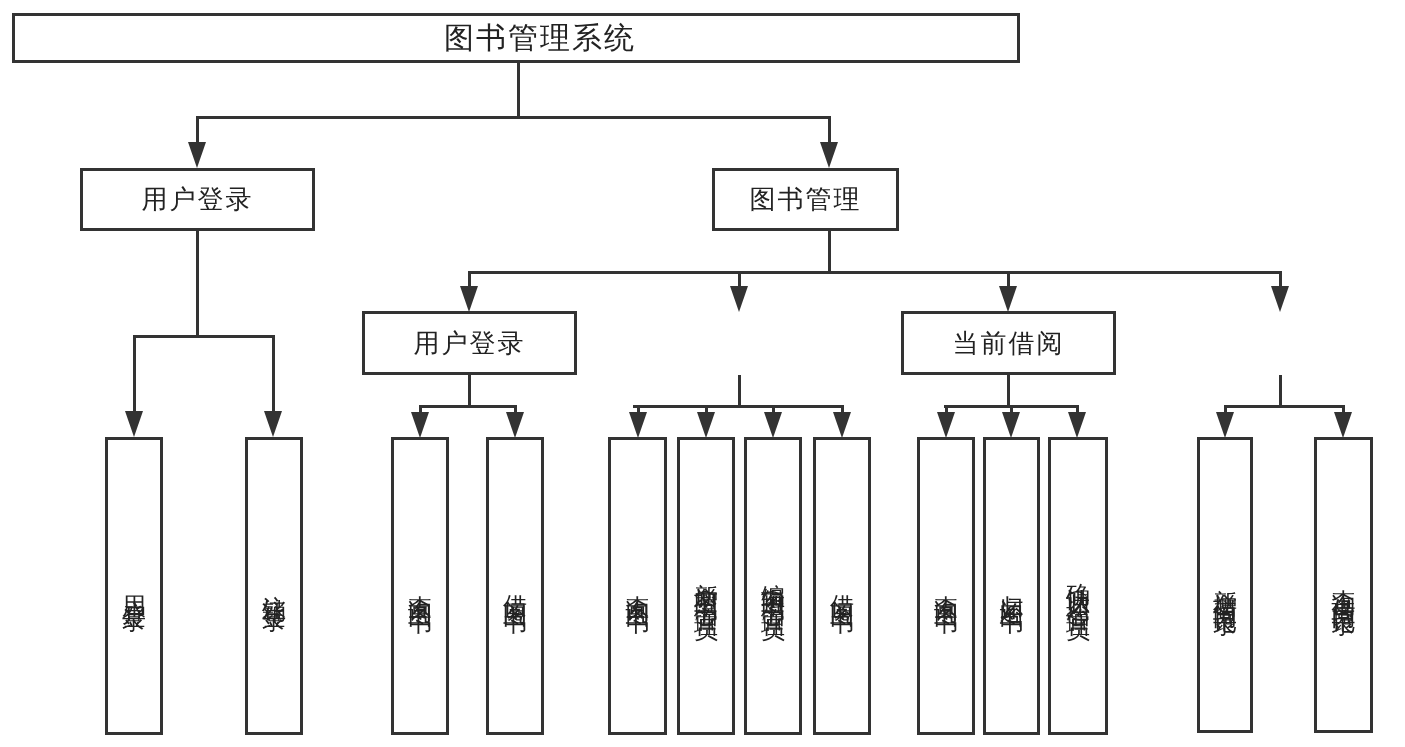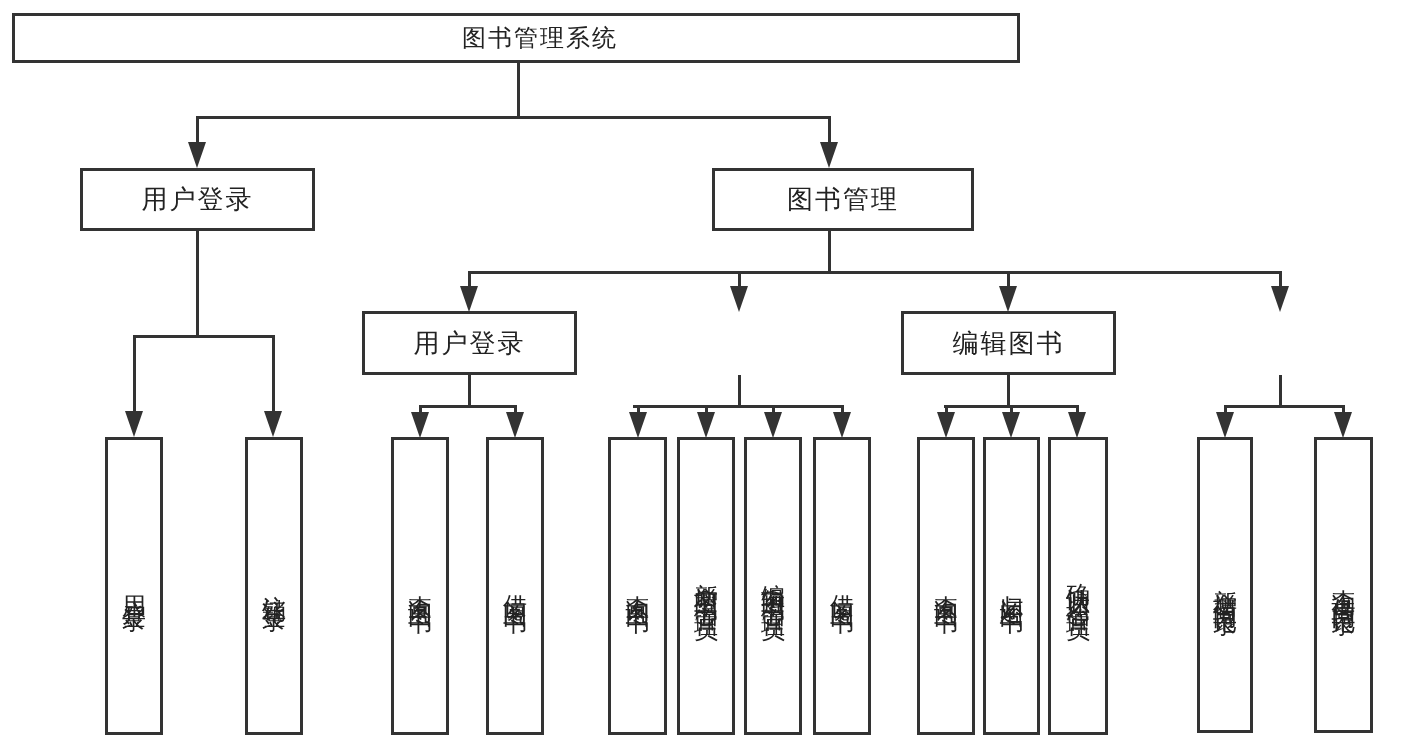--- a/index.html
+++ b/index.html
@@ -5,21 +5,21 @@
   html,body{margin:0;padding:0;background:#ffffff;}
   .canvas{
     position:relative;width:1405px;height:747px;background:#ffffff;overflow:hidden;
     font-family:"Liberation Sans","DejaVu Sans",sans-serif;color:#222222;
   }
   .node{
     position:absolute;border:3px solid #333333;background:#ffffff;box-sizing:border-box;
     display:flex;align-items:center;justify-content:center;
     font-size:26px;color:#222222;letter-spacing:2px;white-space:nowrap;
   }
-  .node.root{font-size:24px;padding-left:48px;}
+  .node.root{font-size:30px;padding-left:48px;}
   .leaf{
     position:absolute;border:3px solid #333333;background:#ffffff;box-sizing:border-box;
     display:flex;align-items:center;justify-content:center;
   }
   .leaf span{
     writing-mode:vertical-rl;text-orientation:mixed;
     font-size:24px;letter-spacing:5px;color:#222222;line-height:1;
   }
   .vl{position:absolute;width:3px;background:#333333;}
   .hl{position:absolute;height:3px;background:#333333;}
@@ -41,21 +41,21 @@
   <div class="node root" style="left:12px;top:13px;width:1008px;height:50px;">图书管理系统</div>
 
   <div class="vl" style="left:517px;top:63px;height:54px;"></div>
   <div class="hl" style="left:196px;top:116px;width:635px;"></div>
   <div class="vl" style="left:196px;top:116px;height:28px;"></div>
   <div class="arr" style="left:188px;top:142px;"></div>
   <div class="vl" style="left:828px;top:116px;height:28px;"></div>
   <div class="arr" style="left:820px;top:142px;"></div>
 
   <div class="node" style="left:80px;top:168px;width:235px;height:63px;">用户登录</div>
-  <div class="node" style="left:712px;top:168px;width:262px;height:63px;">图书管理</div>
+  <div class="node" style="left:712px;top:168px;width:187px;height:63px;">图书管理</div>
 
   <div class="vl" style="left:196px;top:231px;height:106px;"></div>
   <div class="hl" style="left:133px;top:335px;width:141px;"></div>
   <div class="vl" style="left:133px;top:335px;height:78px;"></div>
   <div class="arr" style="left:125px;top:411px;"></div>
   <div class="vl" style="left:272px;top:335px;height:78px;"></div>
   <div class="arr" style="left:264px;top:411px;"></div>
 
   <div class="leaf" style="left:105px;top:437px;width:58px;height:298px;">
     <span>用户登录</span>
@@ -69,21 +69,21 @@
   <div class="vl" style="left:468px;top:271px;height:18px;"></div>
   <div class="arr" style="left:460px;top:286px;"></div>
   <div class="vl" style="left:738px;top:271px;height:18px;"></div>
   <div class="arr" style="left:730px;top:286px;"></div>
   <div class="vl" style="left:1007px;top:271px;height:18px;"></div>
   <div class="arr" style="left:999px;top:286px;"></div>
   <div class="vl" style="left:1279px;top:271px;height:18px;"></div>
   <div class="arr" style="left:1271px;top:286px;"></div>
 
   <div class="node" style="left:362px;top:311px;width:215px;height:64px;">用户登录</div>
-  <div class="node" style="left:901px;top:311px;width:215px;height:64px;">编辑图书</div>
+  <div class="node" style="left:901px;top:311px;width:215px;height:64px;">当前借阅</div>
 
   <div class="vl" style="left:468px;top:375px;height:33px;"></div>
   <div class="vl" style="left:738px;top:375px;height:33px;"></div>
   <div class="vl" style="left:1007px;top:375px;height:33px;"></div>
   <div class="vl" style="left:1279px;top:375px;height:33px;"></div>
 
   <div class="hl" style="left:419px;top:405px;width:96px;"></div>
   <div class="vl" style="left:419px;top:405px;height:10px;"></div>
   <div class="arr" style="left:411px;top:412px;"></div>
   <div class="vl" style="left:514px;top:405px;height:10px;"></div>

